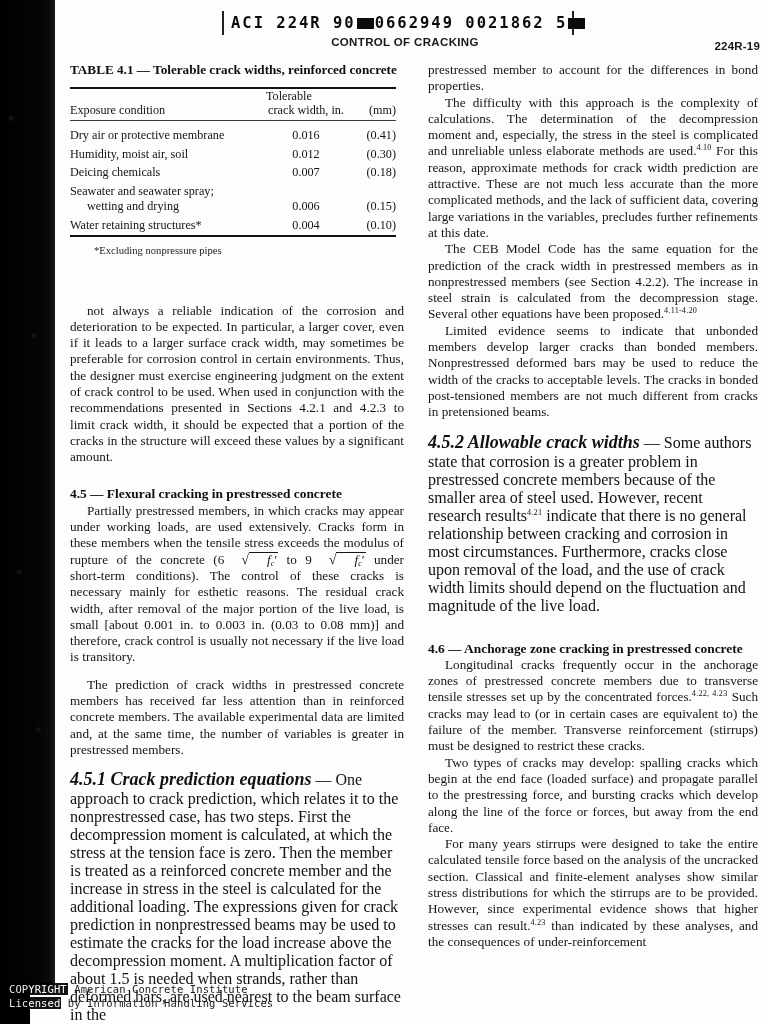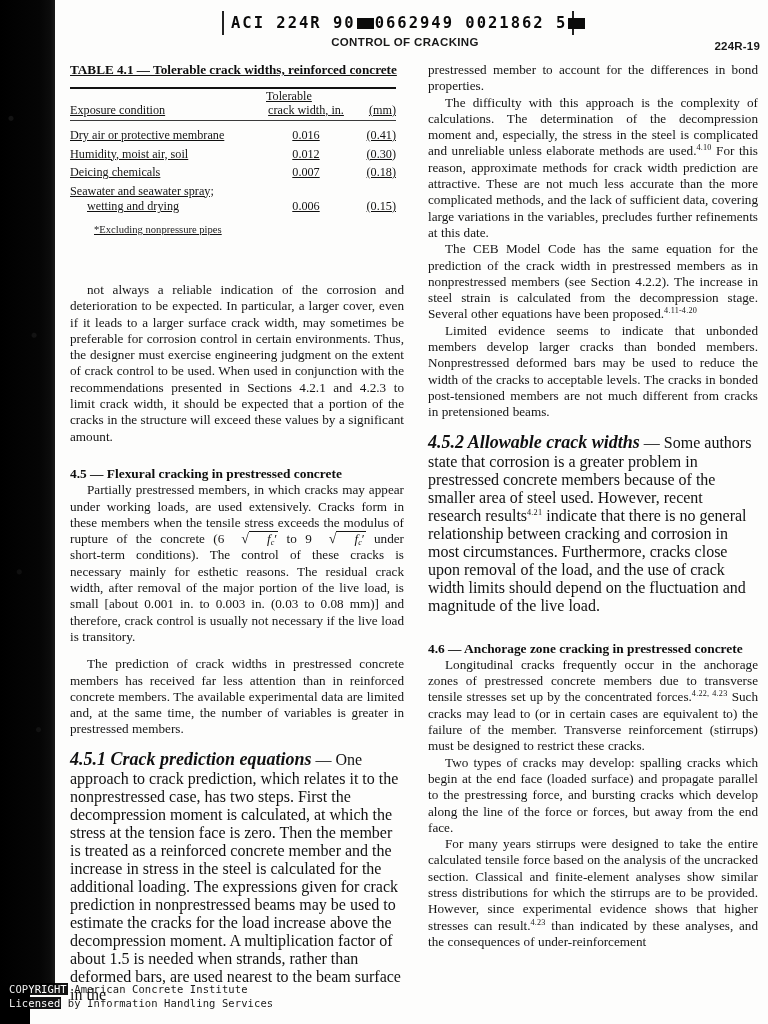--- a/index.html
+++ b/index.html
@@ -147,21 +147,21 @@
     display: inline-block;
     line-height: 13px;
   }
   .rarg sub {
     font-size: 8px; vertical-align: baseline;
     position: relative; top: 2px; font-style: italic;
   }
   .prime { font-style: normal; }
 
   
-  #table-block { margin-bottom: 0; text-decoration: underline; }
+  #table-block { margin-bottom: 0; }
   #table-caption {
     font-size: 13.2px;
     font-weight: 700;
     line-height: 16px;
     margin: 0 0 9px 0;
     color: #0e0e0e;
   }
   table.t41 {
     border-collapse: collapse;
     width: 326px;
@@ -273,20 +273,25 @@
             <td class="c-mm">(0.18)</td>
           </tr>
           <tr>
             <td class="c-cond cond-wrap">
               <span>Seawater and seawater spray;</span>
               <span class="l2">wetting and drying</span>
             </td>
             <td class="c-in" style="vertical-align:bottom">0.006</td>
             <td class="c-mm" style="vertical-align:bottom">(0.15)</td>
           </tr>
+          <tr class="rule-bottom">
+            <td class="c-cond">Water retaining structures*</td>
+            <td class="c-in">0.004</td>
+            <td class="c-mm">(0.10)</td>
+          </tr>
         </tbody>
       </table>
 
       <div id="table-note">*Excluding nonpressure pipes</div>
     </div>
 
     <p class="body" style="margin-top:47px">not always a reliable indication of the corrosion and deterioration to be expected. In particular, a larger cover, even if it leads to a larger surface crack width, may sometimes be preferable for corrosion control in certain environments. Thus, the designer must exercise engineering judgment on the extent of crack control to be used. When used in conjunction with the recommendations presented in Sections 4.2.1 and 4.2.3 to limit crack width, it should be expected that a portion of the cracks in the structure will exceed these values by a significant amount.</p>
 
     <h3 class="sec-head" style="margin-top:21px">4.5 — Flexural cracking in prestressed concrete</h3>
 

